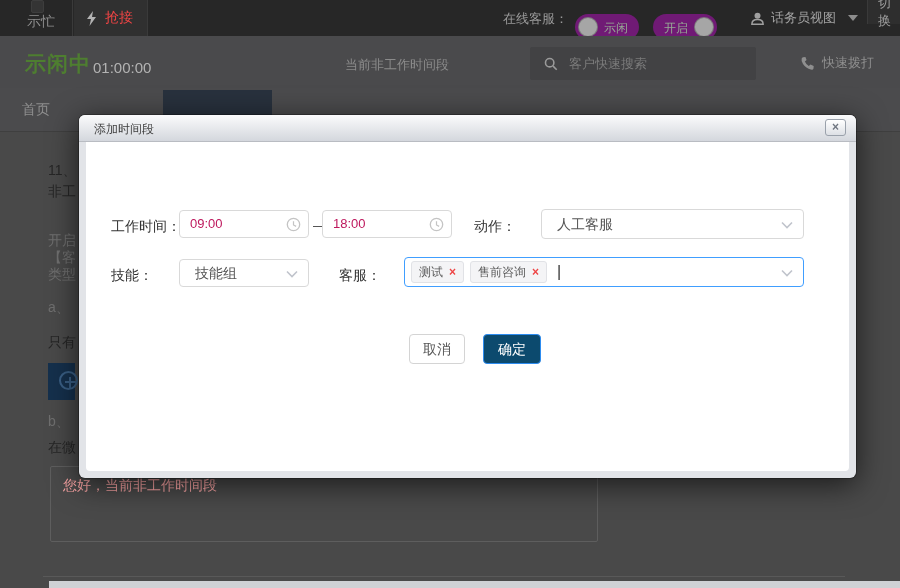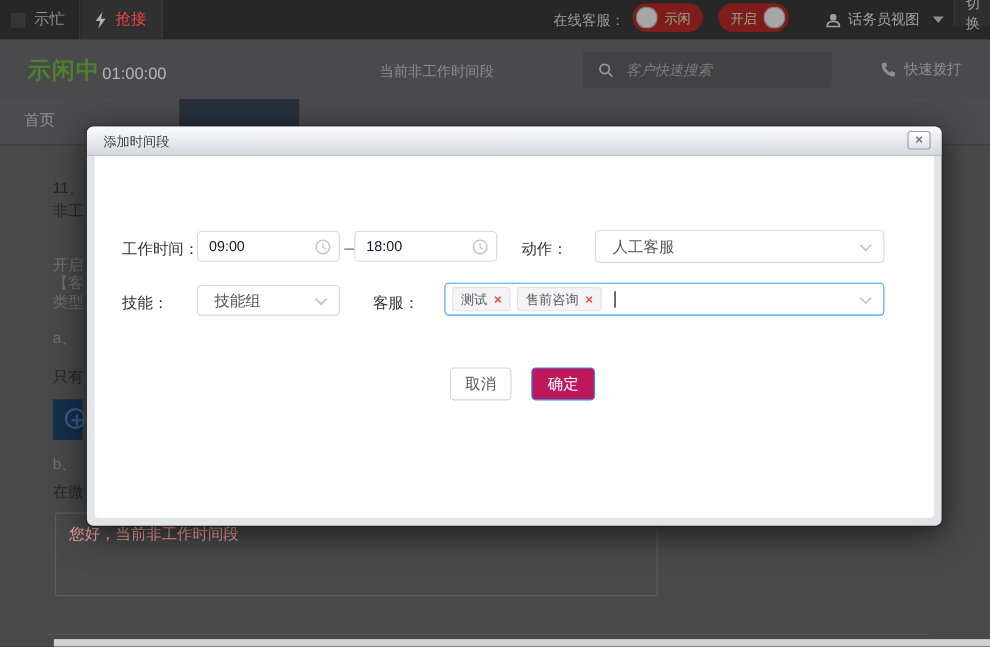--- a/index.html
+++ b/index.html
@@ -7,26 +7,26 @@
   #stage{
     position:relative;width:900px;height:588px;overflow:hidden;
     font-family:"Liberation Sans","DejaVu Sans",sans-serif;
     background:#494949;
   }
   .abs{position:absolute;}
 
   
   #topbar{left:0;top:0;width:900px;height:36px;background:#272727;}
   .tb-tab{height:36px;display:flex;align-items:center;color:#8f8f8f;font-size:14px;}
-  #tab-busy{left:0;top:0;width:73px;padding-left:10px;border-right:1px solid #3a3a3a;}
+  #tab-busy{left:0;top:0;width:73px;padding-left:10px;border-right:1px solid #3a3a3a;flex-direction:column;}
   #tab-grab{left:74px;top:0;width:74px;padding-left:12px;background:#303030;border-right:1px solid #3a3a3a;color:#ef4444;}
   .busy-ico{width:13px;height:13px;background:#343434;border:1px solid #3d3d3d;border-radius:2px;margin-right:8px;}
   .bolt{margin-right:8px;display:flex;}
   #online-label{left:503px;top:10px;font-size:13px;color:#9a9a9a;}
-  .toggle{top:3px;width:64px;height:26px;border-radius:13px;background:#7f1d1d;}
+  .toggle{top:14px;width:64px;height:26px;border-radius:13px;background:#701a75;}
   #toggle-idle{left:575px;}
   #toggle-on{left:653px;}
   .knob{position:absolute;top:3px;width:20px;height:20px;border-radius:50%;
         background:#a6a6a6;border:1px solid rgba(0,0,0,.25);}
   .knob.l{left:3px;} .knob.r{right:3px;}
   .tglbl{position:absolute;top:6px;font-size:12px;color:#97ab95;}
   .tglbl.r{right:11px;} .tglbl.l{left:11px;}
   #agent-view{left:750px;top:0;height:36px;display:flex;align-items:center;color:#a3a3a3;font-size:13px;}
   #agent-view .txt{margin-left:6px;}
   .caret-down{left:848px;top:15px;width:0;height:0;border-left:5px solid transparent;
@@ -35,21 +35,21 @@
     display:flex;align-items:center;color:#9f9f9f;font-size:13px;padding-left:10px;}
 
   
   #statusbar{left:0;top:36px;width:900px;height:52px;background:#4a4a4c;}
   #status-text{left:25px;top:14px;font-size:21px;font-weight:bold;color:#4e7e30;letter-spacing:1px;}
   #timer{left:93px;top:23px;font-size:15px;color:#b3b3b3;}
   #collect-info{left:345px;top:20px;font-size:13px;color:#8b8b8b;}
   #searchbox{left:530px;top:11px;width:226px;height:33px;background:#424244;border-radius:2px;
     display:flex;align-items:center;padding-left:14px;}
   #searchbox input{background:transparent;border:none;outline:none;color:#ffffff;
-    font-size:13px;margin-left:9px;width:160px;font-family:inherit;font-style:italic;}
+    font-size:13px;margin-left:9px;width:160px;font-family:inherit;}
   #searchbox input::placeholder{color:#7b7b7b;}
   #quick-dial{left:800px;top:18px;display:flex;align-items:center;color:#8f8f8f;font-size:13px;}
   #quick-dial .txt{margin-left:7px;}
 
   
   #tabrow{left:0;top:88px;width:900px;height:44px;background:#4b4b4d;border-bottom:1px solid #3f3f3f;}
   #tab-home{left:22px;top:101px;font-size:14px;color:#8f8f8f;}
   #tab-active{left:163px;top:2px;width:109px;height:42px;background:#28313d;position:absolute;}
 
   
@@ -72,34 +72,34 @@
     background:linear-gradient(#fbfbfc,#d4d7dd);border-bottom:1px solid #b9bcc2;}
   #modal-title{position:absolute;left:15px;top:6px;font-size:12px;color:#3f3f3f;}
   #modal-close{position:absolute;right:10px;top:4px;width:21px;height:17px;border:1px solid #9aa1ab;
     border-radius:3px;background:linear-gradient(#ffffff,#dde0e5);color:#6f7680;font-size:12px;
     font-weight:bold;line-height:15px;text-align:center;cursor:default;}
   #modal-body{position:absolute;left:7px;top:27px;width:763px;height:329px;background:#fff;border-radius:0 0 4px 4px;}
 
   .m-abs{position:absolute;}
   .flabel{font-size:14px;color:#333;}
   .inp{border:1px solid #d9d9d9;border-radius:4px;background:#fff;}
-  .time-inp{width:130px;height:28px;line-height:26px;font-size:13px;color:#0f172a;padding-left:10px;}
+  .time-inp{width:130px;height:28px;line-height:26px;font-size:13px;color:#be185d;padding-left:10px;}
   .time-inp svg{position:absolute;right:7px;top:6px;}
   .sel{height:30px;line-height:28px;font-size:14px;color:#555;padding-left:15px;}
   .sel svg,.mselect svg.chev{position:absolute;right:10px;top:11px;}
   #f-dash{font-size:14px;color:#555;}
   .mselect{width:400px;height:30px;border:1px solid #409eff;border-radius:4px;background:#fff;
     display:flex;align-items:center;padding-left:6px;}
   .tag{height:22px;background:#f4f4f6;border:1px solid #e1e2e6;border-radius:3px;
     display:flex;align-items:center;padding:0 7px;margin-right:6px;font-size:12px;color:#5a5a5a;}
   .tag .x{color:#ee4545;font-weight:bold;margin-left:6px;font-size:12px;cursor:default;}
   .mcaret{font-size:16px;color:#333;margin-left:4px;font-weight:300;}
   .btn{height:30px;border-radius:4px;font-size:14px;text-align:center;line-height:28px;cursor:default;}
   #btn-cancel{width:56px;background:#fff;border:1px solid #d4d4d4;color:#555;line-height:28px;}
-  #btn-confirm{width:58px;background:#be185d;border:1px solid #2d8cf0;color:#fff;}
+  #btn-confirm{width:58px;background:#0c4a6e;border:1px solid #2d8cf0;color:#fff;}
 </style>
 </head>
 <body>
 
 <div id="stage">
 
   <div id="topbar" class="abs">
     <div id="tab-busy" class="abs tb-tab">
       <span class="busy-ico"></span>
       <span>示忙</span>

